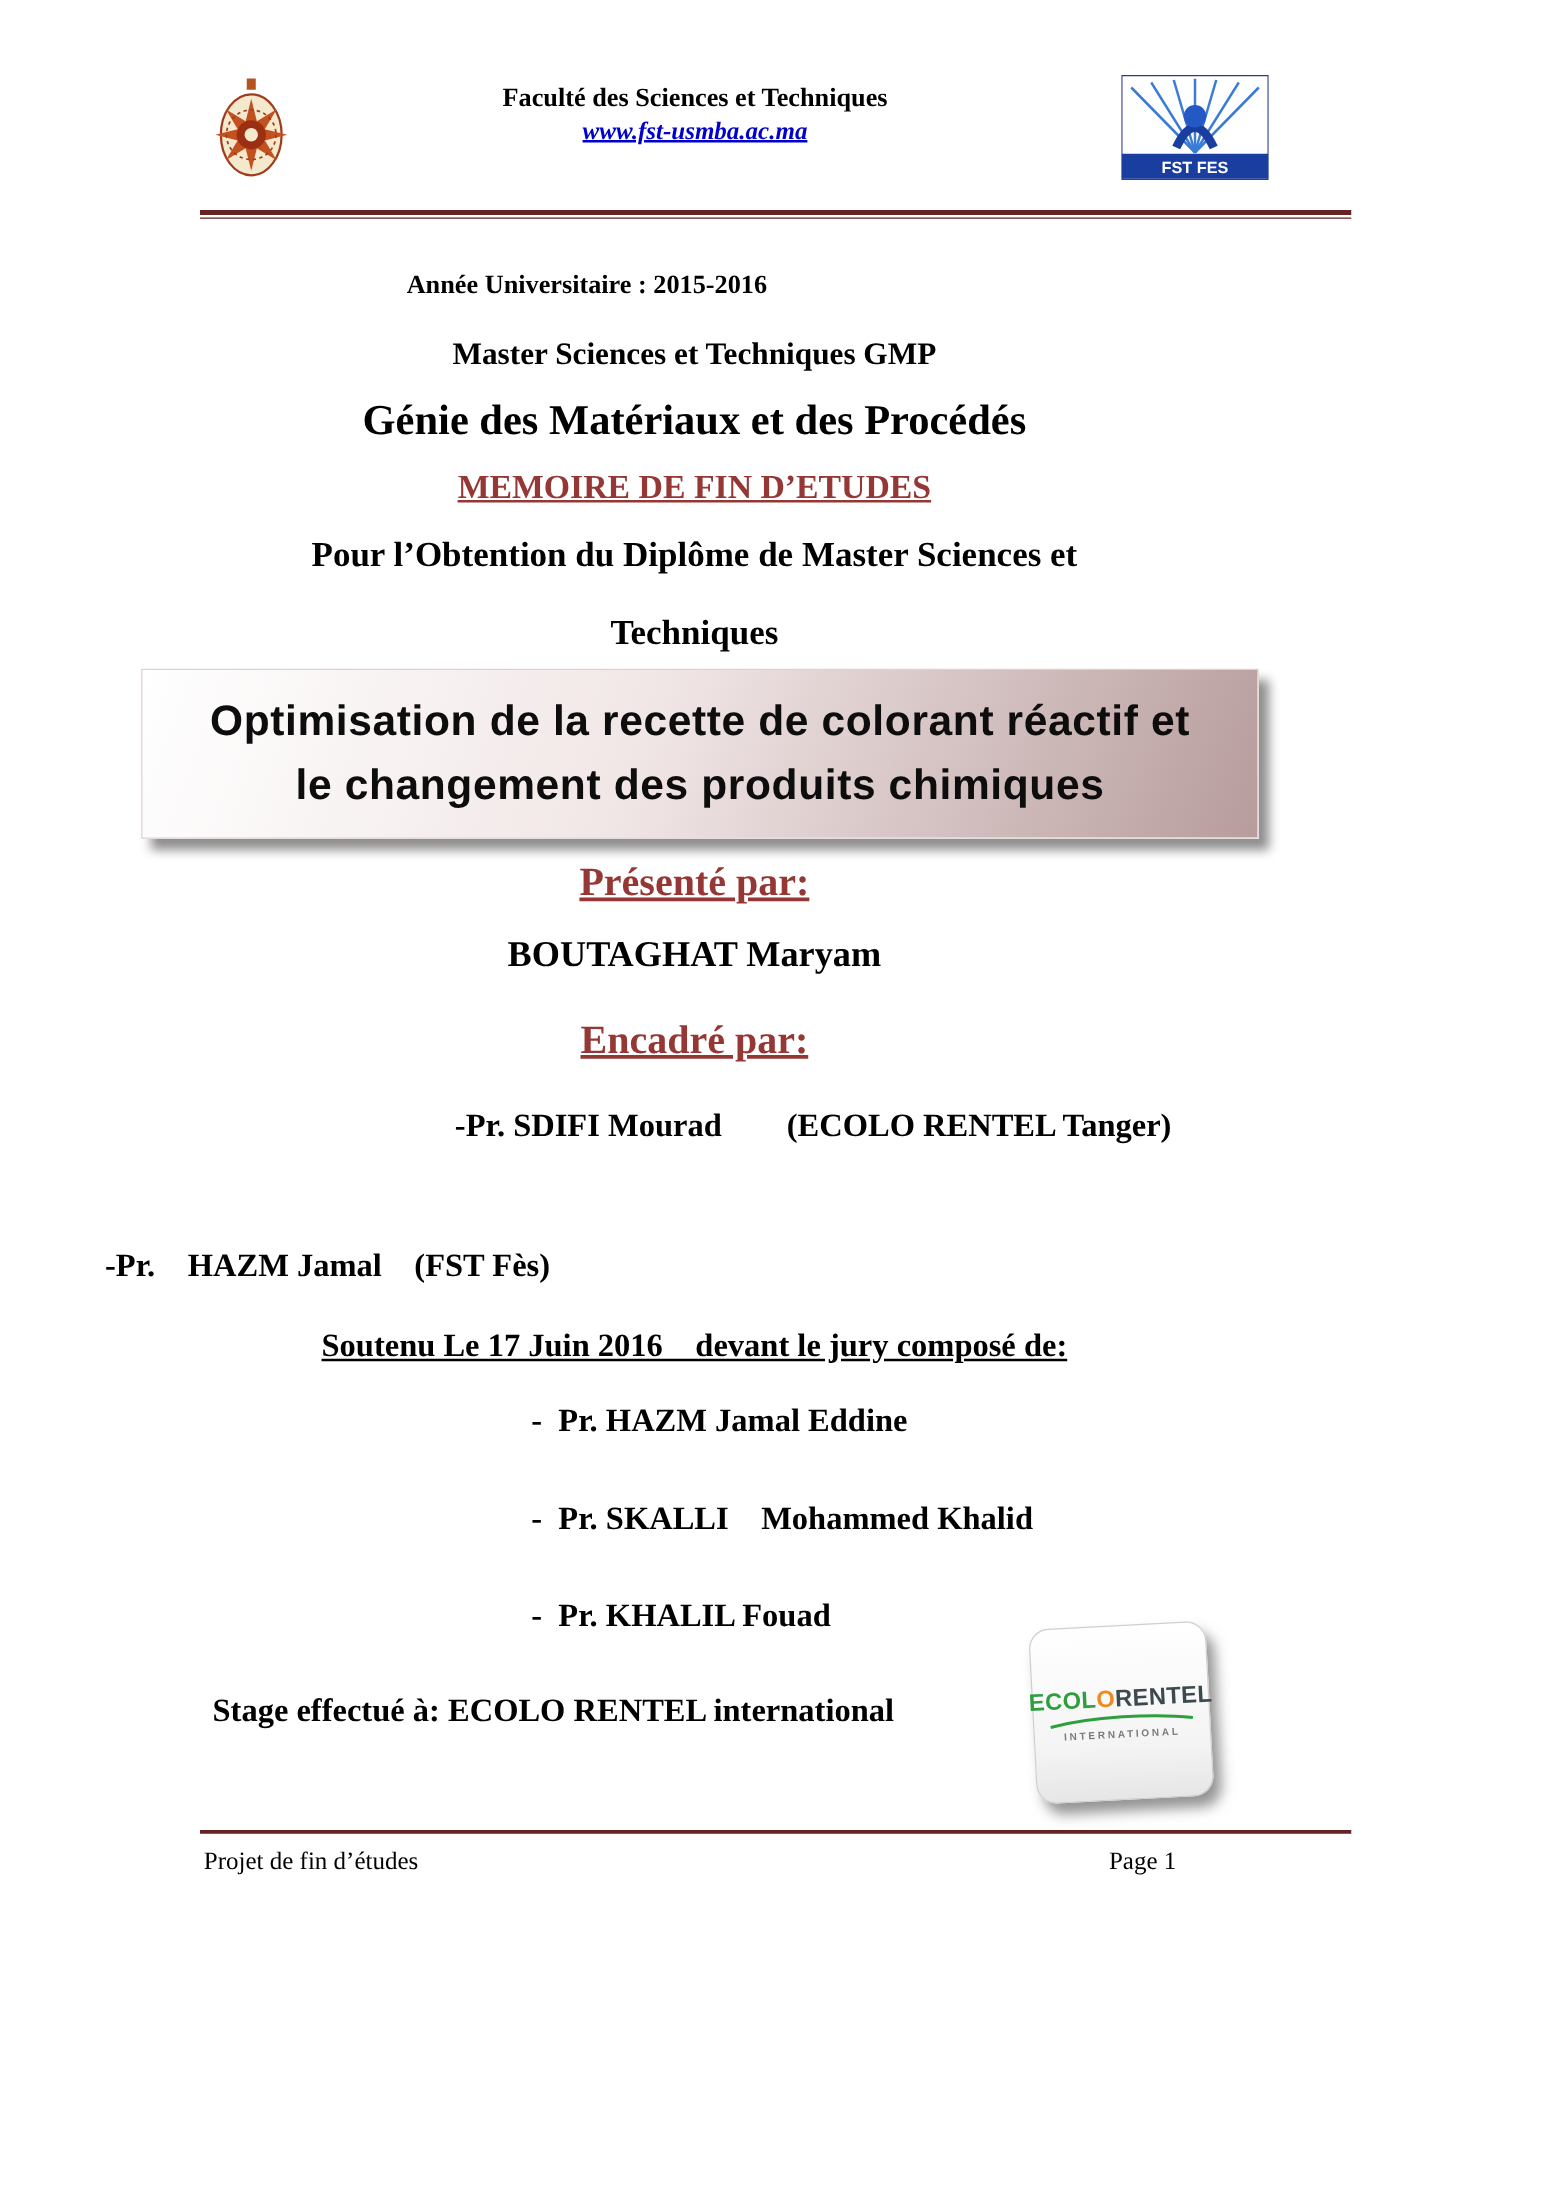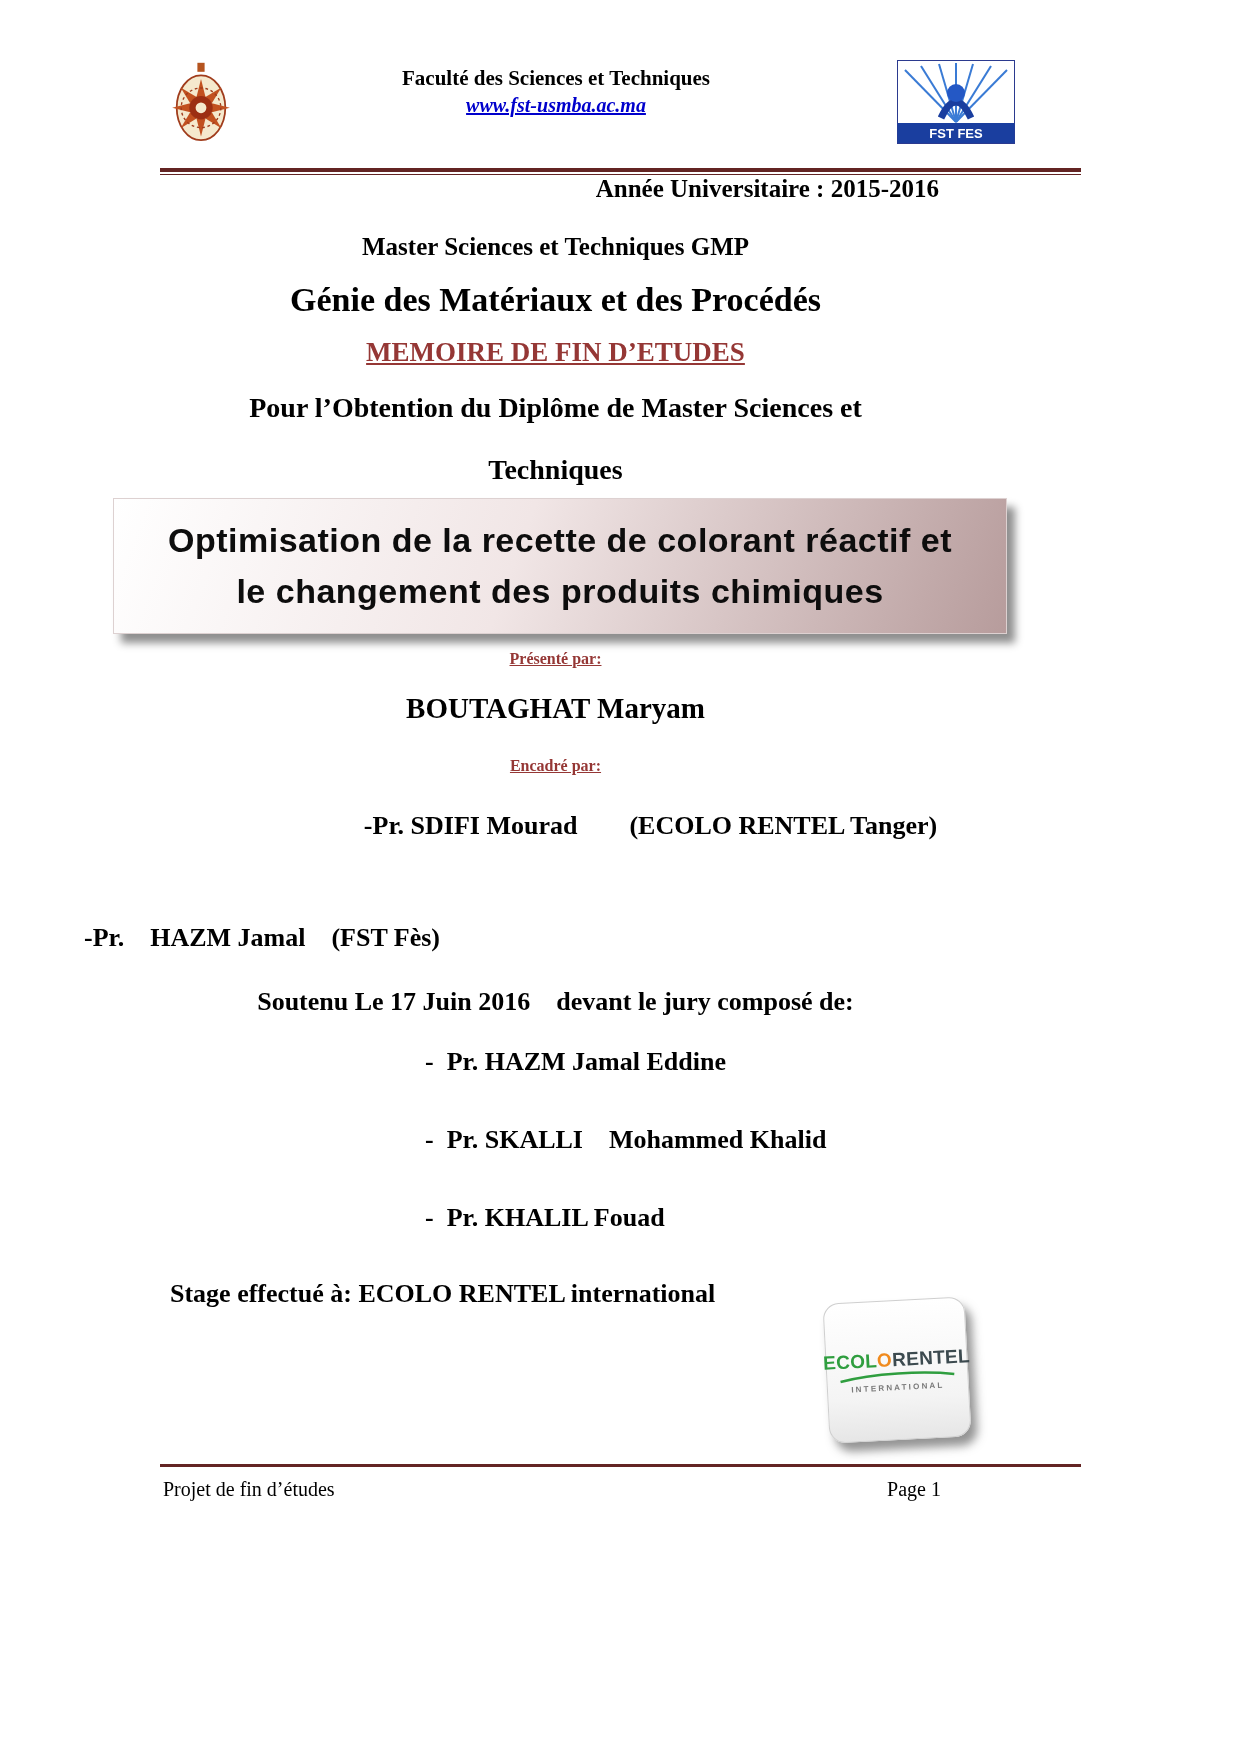--- a/index.html
+++ b/index.html
@@ -38,21 +38,21 @@
 
   .rule {
     margin: 16px 160px 0 160px;
     border-top: 4px solid #632423;
     border-bottom: 1px solid #632423;
     height: 2px;
   }
 
   
   .center-col { margin-right: 130px; text-align: center; font-weight: bold; }
-  .annee      { font-size: 25px; text-align: right; padding-right: 172px; }
+  .annee      { font-size: 21px; text-align: center; padding-right: 172px; margin-top: 40px; }
   .master     { font-size: 25px; margin-top: 30px; }
   .genie      { font-size: 34px; margin-top: 20px; }
   .memoire    { font-size: 27px; margin-top: 18px; color: #953735; text-decoration: underline; }
   .pour       { font-size: 28px; margin-top: 24px; }
   .techniques { font-size: 28px; margin-top: 30px; }
 
   
   .banner {
     margin: 12px 234px 0 113px;
     padding: 16px 8px;
@@ -61,27 +61,27 @@
     font-weight: bold;
     font-size: 34px;
     line-height: 1.5;
     color: #0d0d0d;
     background: linear-gradient(110deg, #ffffff 0%, #f1e6e6 45%, #b79c9c 100%);
     border: 1px solid #ddd1d1;
     box-shadow: 8px 9px 8px #8f8f8f;
     letter-spacing: 0.5px;
   }
 
-  .presente, .encadre { font-size: 16px; color: #953735; text-decoration: underline; }
+  .presente, .encadre { font-size: 32px; color: #953735; text-decoration: underline; }
   .presente { margin-top: 16px; }
   .author   { font-size: 29px; margin-top: 24px; }
   .encadre  { margin-top: 32px; }
   .sup1     { font-size: 26px; margin-top: 36px; margin-left: 190px; }
   .sup2     { font-size: 26px; margin-top: 82px; text-align: left; padding-left: 84px; }
-  .soutenu  { font-size: 26px; margin-top: 34px; }
+  .soutenu  { font-size: 26px; margin-top: 34px; text-decoration: underline; }
   .jury     { font-size: 26px; text-align: left; padding-left: 425px; margin-top: 30px; }
   .jury + .jury { margin-top: 48px; }
   .stage    { font-size: 26px; text-align: left; padding-left: 170px; margin-top: 46px; }
 
   
   .ecolo { position: absolute; left: 826px; top: 1300px; }
   .ecolo-card {
     width: 140px; height: 138px;
     background: linear-gradient(180deg, #ffffff 0%, #f4f4f4 70%, #e6e6e6 100%);
     border: 1px solid #cfcfcf;

